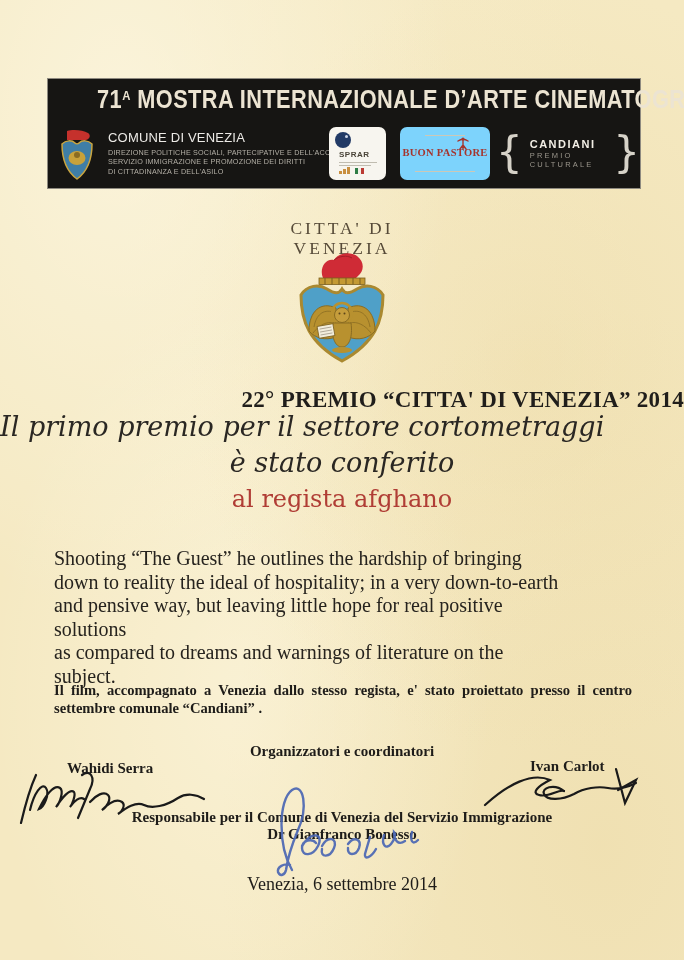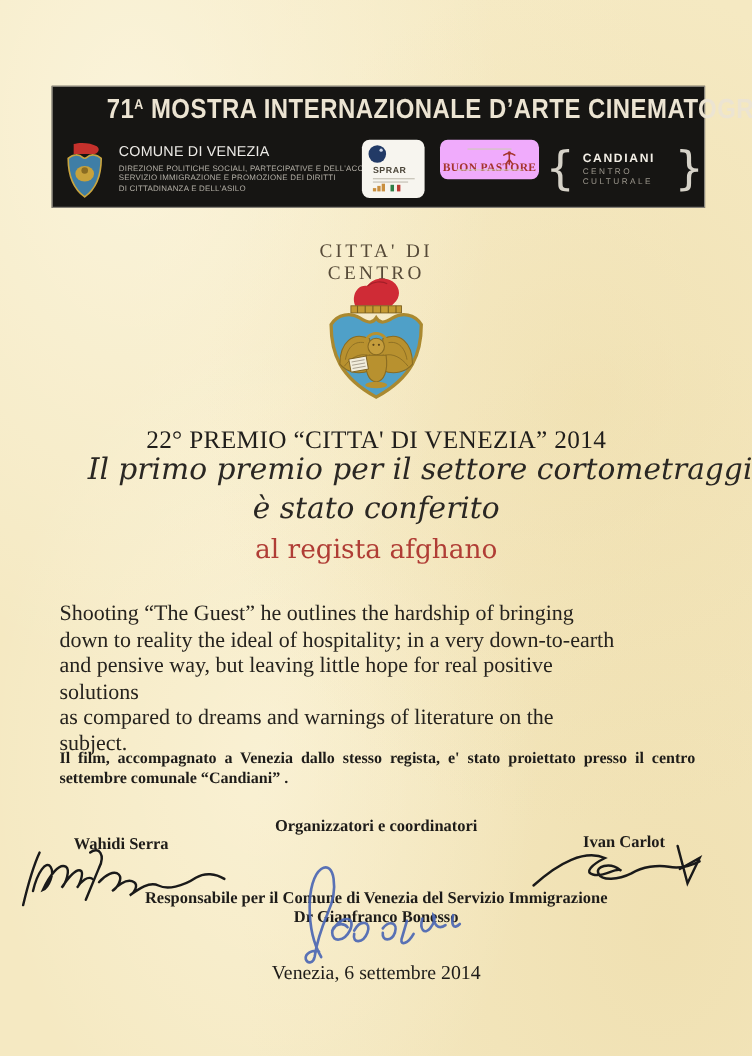--- a/index.html
+++ b/index.html
@@ -36,42 +36,42 @@
     background:#223a66; }
   .sprar-circle:after{ content:""; position:absolute; left:10px; top:3px; width:3px; height:3px;
     border-radius:50%; background:#cfd8ea; }
   .sprar-text{ position:absolute; left:10px; top:23px; font-family:"Liberation Sans", sans-serif;
     font-size:8px; font-weight:bold; color:#4a4438; letter-spacing:.5px; }
   .sprar-line{ position:absolute; left:10px; height:1px; background:#c0bcb0; width:38px; }
   .sprar-bars{ position:absolute; left:10px; bottom:6px; display:flex; align-items:flex-end; gap:1px; }
   .sprar-bars i{ display:block; width:3px; background:#c98f3f; }
   .sprar-flag{ position:absolute; left:26px; bottom:6px; width:9px; height:6px;
     background:linear-gradient(90deg,#2e7d46 33%,#f2f0e8 33%,#f2f0e8 66%,#bb3a33 66%); }
-  .buon-box{ position:absolute; left:352px; top:48px; width:90px; height:36px;
-    background:#f0abfc; border-radius:7px; }
+  .buon-box{ position:absolute; left:352px; top:48px; width:90px; height:53px;
+    background:#7dd3fc; border-radius:7px; }
   .buon-topline{ position:absolute; left:25px; top:8px; width:40px; height:1px; background:#cdc8b6; }
   .buon-text{ position:absolute; left:0; right:0; top:20px; text-align:center;
     font-size:10.5px; font-weight:bold; color:#a5352e; letter-spacing:.3px; }
   .buon-botline{ position:absolute; left:15px; bottom:8px; width:60px; height:1px; background:#cdc8b6; }
   .bp-figure{ position:absolute; left:57px; top:10px; }
   .candiani{ position:absolute; left:448px; top:55px; display:flex; align-items:center; gap:7px; }
   .brace{ font-family:"DejaVu Sans", sans-serif; font-size:42px; color:#d6d2c8; line-height:38px;
     font-weight:normal; }
   .candiani-name{ font-family:"Liberation Sans", sans-serif; font-size:11px; font-weight:bold;
     color:#f3efe6; letter-spacing:1.5px; }
   .candiani-sub{ font-family:"Liberation Sans", sans-serif; font-size:7.5px; color:#9b968c;
     letter-spacing:2.2px; margin-top:1px; }
   
   .seal-city{ position:absolute; top:219px; left:0; right:0; text-align:center;
     font-size:17.5px; line-height:19.5px; letter-spacing:3px; color:#564a38; white-space:pre; }
   .emblem-svg{ position:absolute; top:251px; left:50%; transform:translateX(-50%); }
   
-  .title1{ position:absolute; top:387px; left:0; right:0; text-align:center;
-    font-size:23px; font-weight:normal; color:#201e1b; letter-spacing:.3px; }
-  .title2{ position:absolute; top:411px; left:0; right:0; text-align:right;
+  .title1{ position:absolute; top:387px; left:0; right:0; text-align:right;
+    font-size:23px; font-weight:bold; color:#201e1b; letter-spacing:.3px; }
+  .title2{ position:absolute; top:411px; left:0; right:0; text-align:left;
     font-family:"DejaVu Serif", serif; font-style:italic; font-size:27px; color:#2a2723; }
   .title3{ position:absolute; top:447px; left:0; right:0; text-align:center;
     font-family:"DejaVu Serif", serif; font-style:italic; font-size:27px; color:#2a2723; }
   .red1{ position:absolute; top:485px; left:0; right:0; text-align:center;
     font-family:"DejaVu Serif", serif; font-size:24px; color:#b03d35; }
   .red2{ position:absolute; top:510px; left:0; right:0; text-align:center;
     font-family:"DejaVu Serif", serif; font-style:italic; font-size:31px; color:#b03d35; letter-spacing:1px; }
   .citation{ position:absolute; top:547px; left:54px; font-size:20px; line-height:23.6px;
     color:#26231e; white-space:pre; }
   .note{ position:absolute; top:682px; left:54px; width:578px; font-size:14.6px;
@@ -139,28 +139,28 @@
         <path d="M1,4 C4,2 8,2 11,4 M6,3 L6,12 M3,12 L6,8 L9,12" stroke="#a5352e" stroke-width="1.4" fill="none" stroke-linecap="round"></path>
         <circle cx="6" cy="2" r="1.6" fill="#a5352e"></circle>
       </svg>
       <div class="buon-botline"></div>
     </div>
 
     <div class="candiani">
       <span class="brace">{</span>
       <div>
         <div class="candiani-name">CANDIANI</div>
-        <div class="candiani-sub">CENTRO CULTURALE</div>
+        <div class="candiani-sub">PREMIO CULTURALE</div>
       </div>
       <span class="brace">}</span>
     </div>
   </div>
 
   <div class="seal-city">CITTA' DI
-CENTRO</div>
+VENEZIA</div>
 
   <svg class="emblem-svg" width="106" height="112" viewBox="0 0 106 112">
     <path d="M34,27 C30,18 36,7 45,9 C49,2 61,0 68,5 C76,11 75,20 69,25 L67,27 Z" fill="#cf2b36"></path>
     <path d="M45,9 C50,5 58,4 63,7" stroke="#a31f28" stroke-width="1" fill="none"></path>
     <rect x="30" y="27" width="46" height="6.5" fill="#c49a33" stroke="#7a5f1e" stroke-width="0.8"></rect>
     <path d="M36,27 V33.5 M43,27 V33.5 M50,27 V33.5 M57,27 V33.5 M64,27 V33.5 M71,27 V33.5" stroke="#7a5f1e" stroke-width="1"></path>
     <path d="M12,44 C18,34 30,33 38,38 C46,43 50,43 53,38 C56,43 60,43 68,38 C76,33 88,34 94,44 C94,70 86,92 53,110 C20,92 12,70 12,44 Z" fill="#4fa0c8" stroke="#aa8930" stroke-width="3"></path>
     <path d="M20,80 C20,60 32,50 47,57 L47,86 C36,90 26,87 20,80 Z" fill="#b8912f" stroke="#8a6c22" stroke-width="1"></path>
     <path d="M86,80 C86,60 74,50 59,57 L59,86 C70,90 80,87 86,80 Z" fill="#b8912f" stroke="#8a6c22" stroke-width="1"></path>
     <path d="M25,76 C27,64 34,58 44,61 M24,82 C30,74 38,70 45,72" stroke="#8a6c22" stroke-width="0.8" fill="none"></path>

